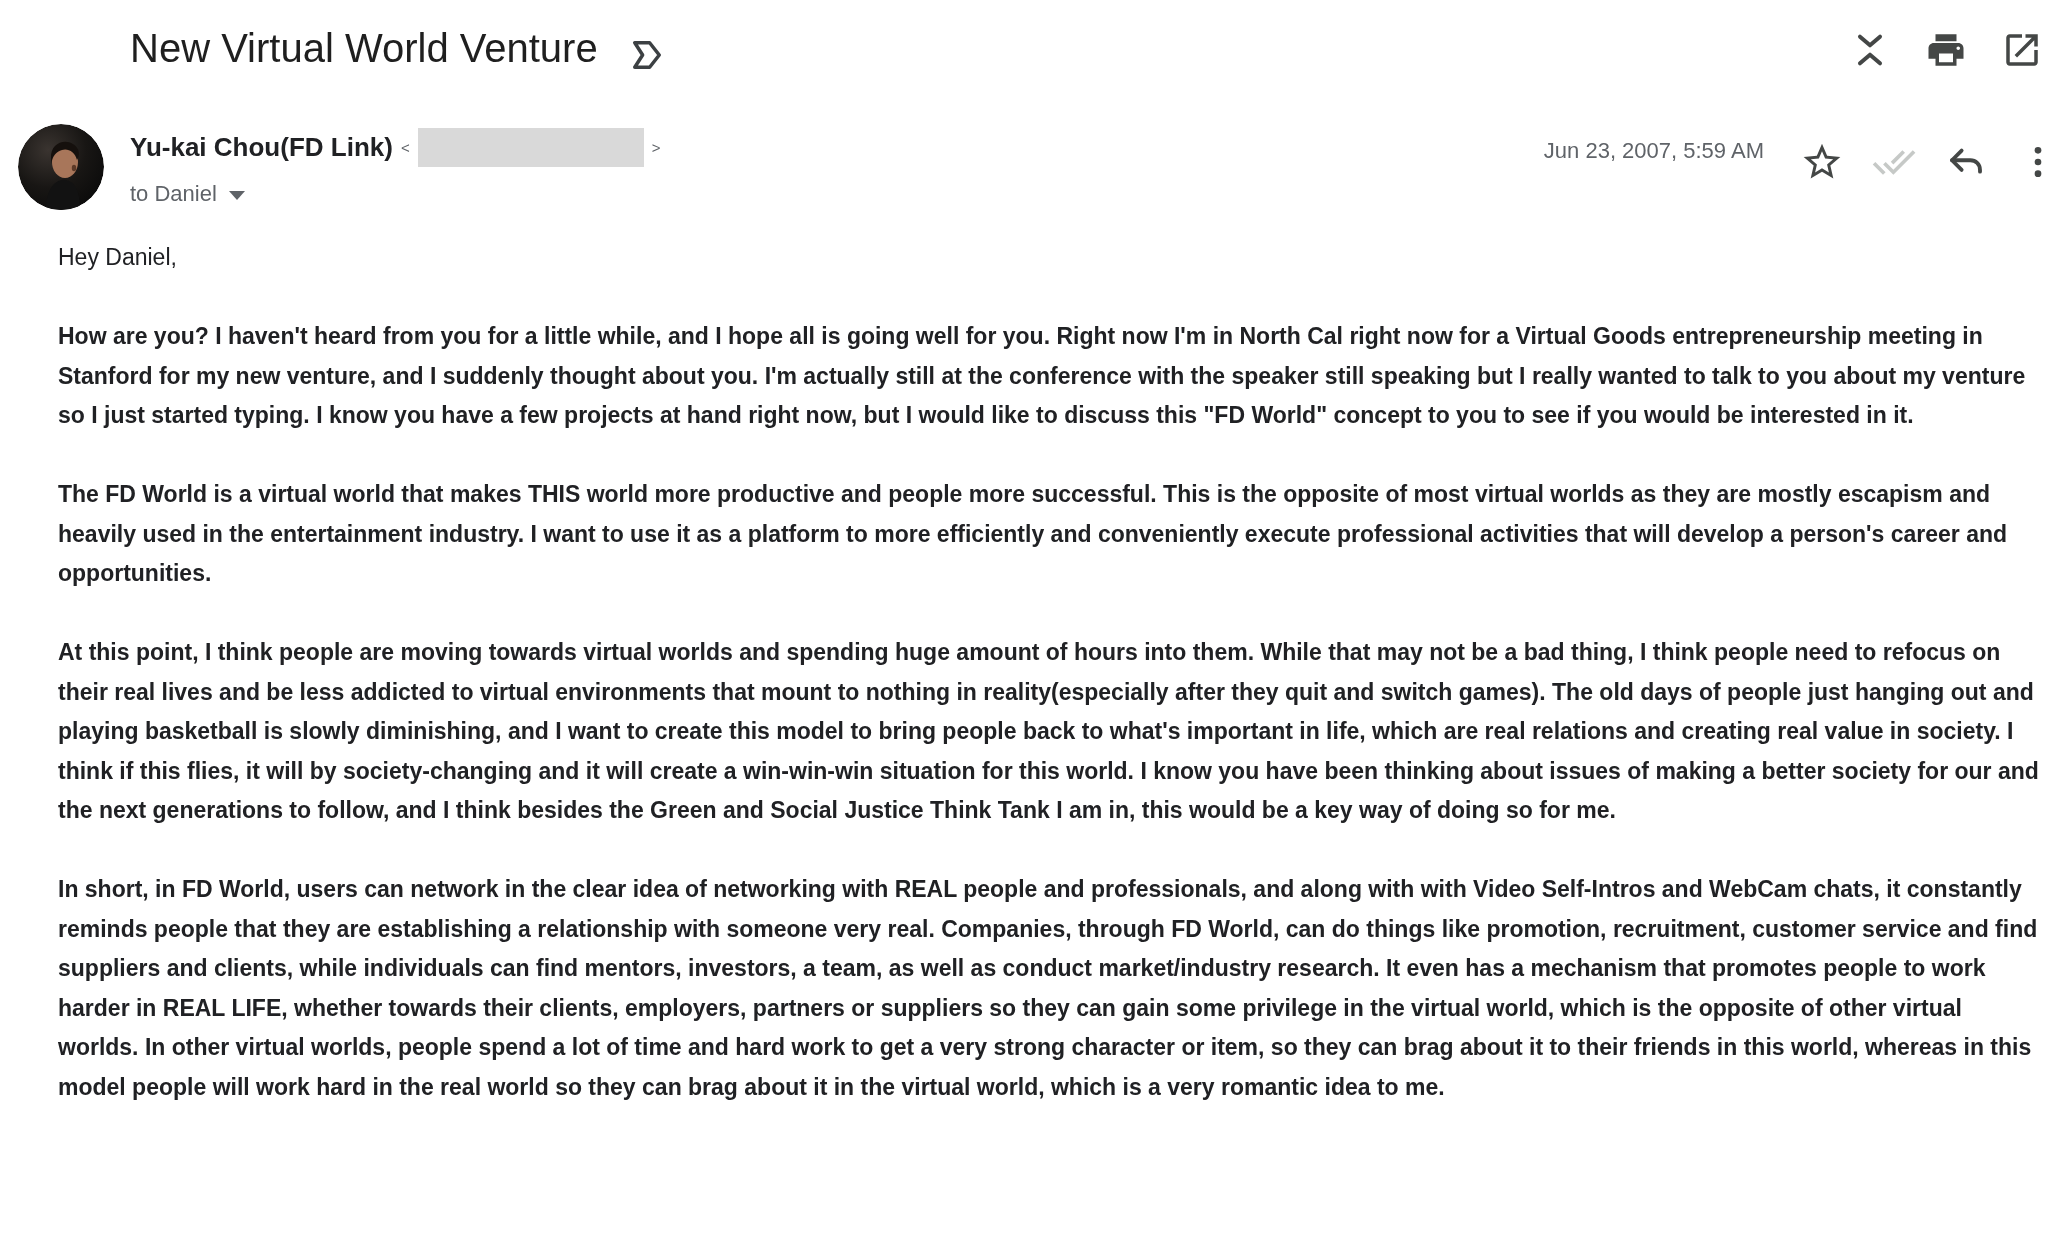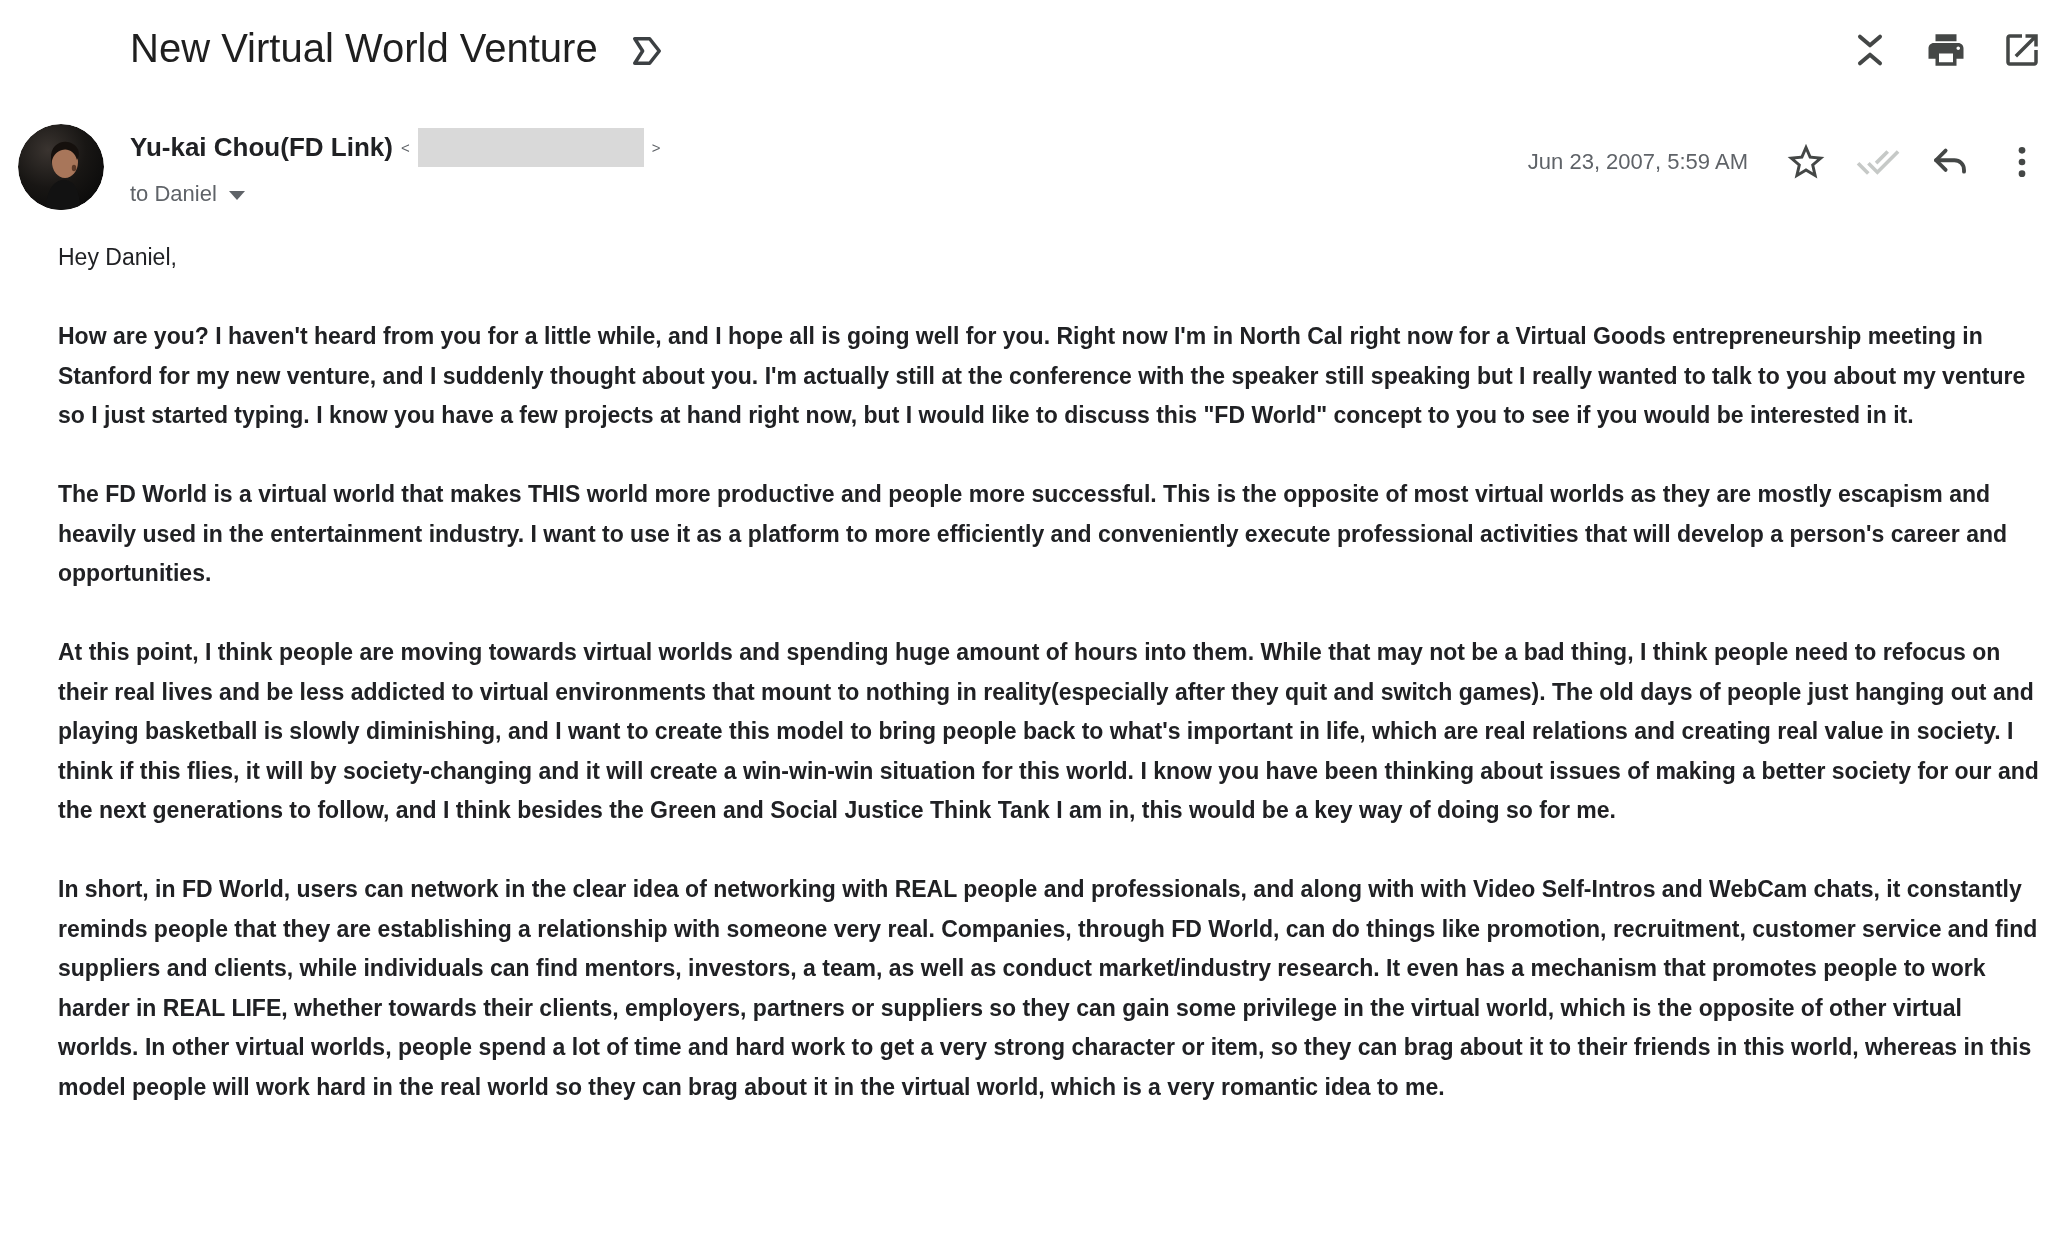--- a/index.html
+++ b/index.html
@@ -11,42 +11,42 @@
     font-family: "Liberation Sans", sans-serif;
     color: #202124;
   }
   
   .header {
     display: flex;
     align-items: flex-start;
     justify-content: space-between;
     padding: 20px 24px 0 130px;
   }
-  .subject-wrap { display: flex; align-items: center; gap: 28px; }
+  .subject-wrap { display: flex; align-items: flex-end; gap: 28px; }
   .subject {
     font-size: 40px;
     font-weight: 400;
     color: #1f1f1f;
     line-height: 56px;
     white-space: nowrap;
   }
   .label-icon { display: flex; align-items: center; margin-top: 6px; }
   .header-actions { display: flex; gap: 28px; margin-top: 6px; }
   .icon-btn {
     width: 48px; height: 48px;
     display: flex; align-items: center; justify-content: center;
     cursor: pointer; border-radius: 50%;
   }
   .icon-btn svg { display: block; }
 
   
   .msg-row {
     display: flex;
     align-items: flex-start;
-    padding: 0 24px 0 18px;
+    padding: 0 8px 0 18px;
     margin-top: 48px;
   }
   .avatar {
     width: 86px; height: 86px;
     border-radius: 50%;
     overflow: hidden;
     flex: 0 0 auto;
     cursor: pointer;
   }
   .sender-block { margin-left: 26px; flex: 1 1 auto; min-width: 0; }
@@ -59,21 +59,21 @@
     margin-top: 14px; cursor: pointer;
   }
   .to-label { font-size: 22px; color: #5f6368; }
   .caret-down {
     width: 0; height: 0;
     border-left: 8px solid transparent;
     border-right: 8px solid transparent;
     border-top: 9px solid #5f6368;
     margin-top: 3px;
   }
-  .msg-meta { display: flex; align-items: center; gap: 24px; margin-top: 14px; flex: 0 0 auto; }
+  .msg-meta { display: flex; gap: 24px; margin-top: 14px; flex: 0 0 auto; }
   .msg-date { font-size: 22px; color: #5f6368; white-space: nowrap; margin-right: 10px; }
 
   
   .mail-body {
     padding: 0 30px 0 58px;
     margin-top: 28px;
     font-size: 23px;
     line-height: 39.5px;
     color: #202124;
   }

